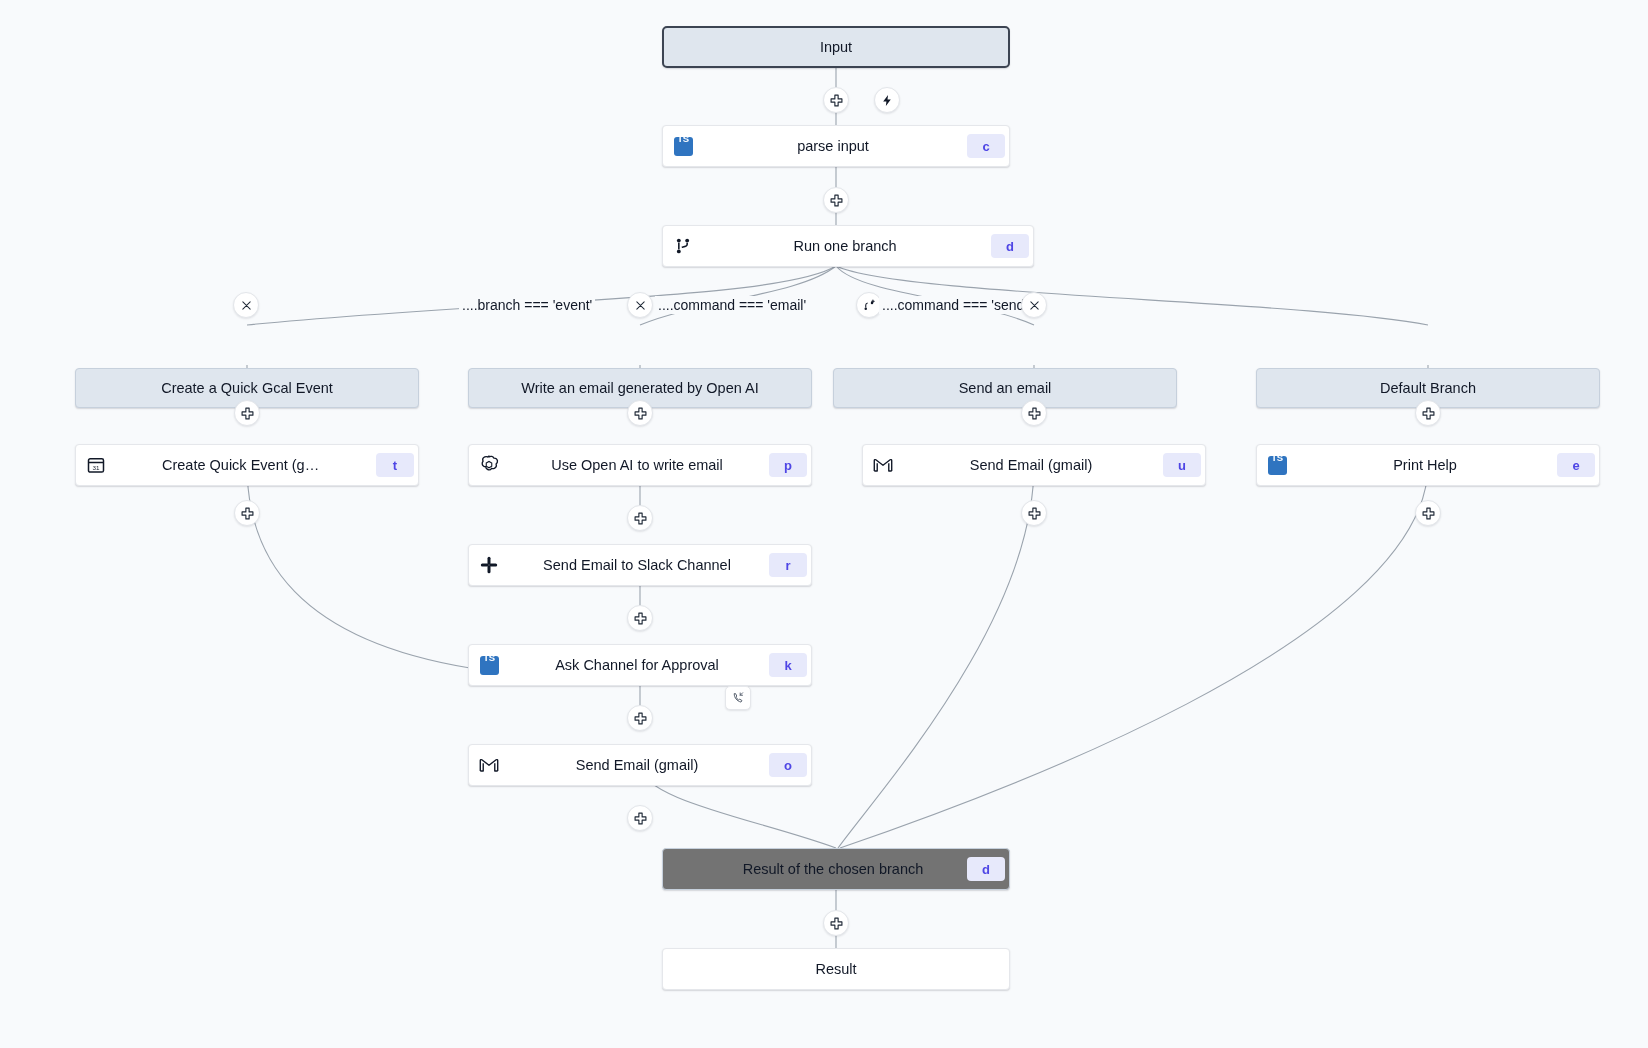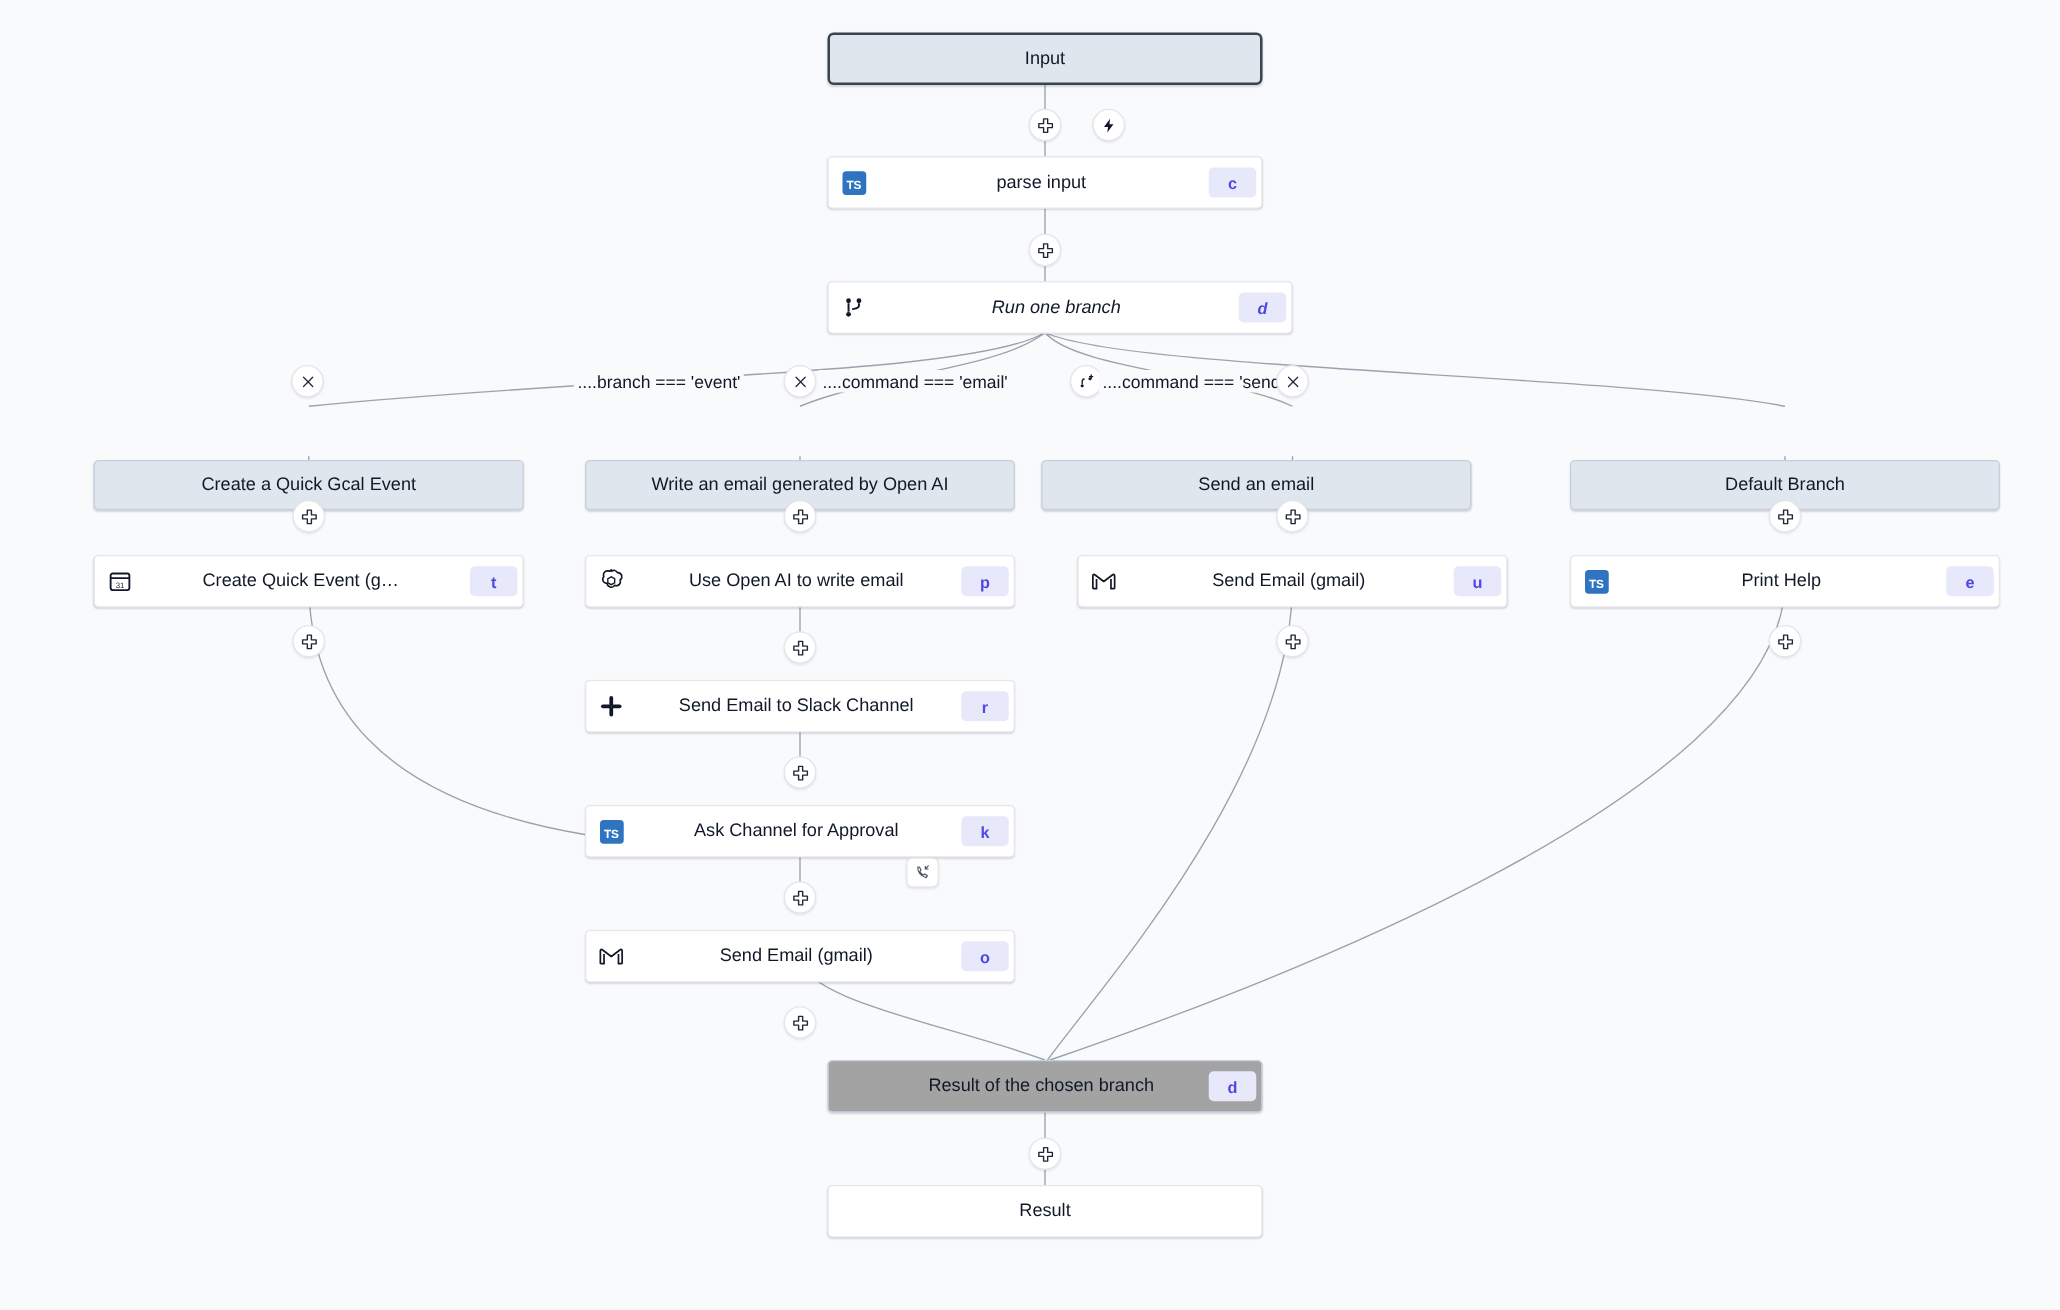--- a/index.html
+++ b/index.html
@@ -54,21 +54,21 @@
   .node .tail {
     width: 46px;
     display: flex;
     align-items: center;
     justify-content: center;
     flex: none;
   }
 
   
   .node.grey {
-    background: #a3a3a3;
+    background: #737373;
     border: 1px solid #c6d0dc;
   }
   .node.input-node {
     background: #dfe6ee;
     border: 2px solid #3c4452;
     border-radius: 5px;
   }
   .node.branch-head {
     background: #dfe6ee;
     border: 1px solid #c6d0dc;
@@ -137,21 +137,21 @@
     width: 19px; height: 19px;
     background: #2f74c0;
     border-radius: 3px;
     color: #fff;
     font-size: 9.5px;
     font-weight: 700;
     display: flex;
     align-items: flex-end;
     justify-content: center;
     line-height: 1;
-    padding-bottom: 2px;
+    padding-bottom: 12px;
     box-sizing: border-box;
     font-family: "Liberation Sans", sans-serif;
     letter-spacing: -0.3px;
   }
 </style>
 </head>
 <body>
 
 <div id="canvas">
 
@@ -216,21 +216,21 @@
       <span class="kbd">c</span>
     </div>
   </div>
 
   <div class="dot-btn" style="left:823px; top:187px;">
     <svg width="13" height="13" viewBox="0 0 24 24">
       <path d="M9 2h6v7h7v6h-7v7H9v-7H2V9h7z" fill="none" stroke="#1f2937" stroke-width="2.1" stroke-linejoin="round"></path>
     </svg>
   </div>
 
-  <div class="node" style="left:662px; top:225px; width:372px; height:42px;font-style:italic;">
+  <div class="node" style="left:662px; top:225px; width:372px; height:42px;">
     <div class="icon-slot">
       <svg width="20" height="20" viewBox="0 0 24 24">
         <circle cx="7" cy="5.5" r="2.3" fill="#111827"></circle>
         <circle cx="7" cy="18.5" r="2.3" fill="#111827"></circle>
         <circle cx="17" cy="5.5" r="2.3" fill="#111827"></circle>
         <path d="M7 8v8" stroke="#111827" stroke-width="1.9" fill="none"></path>
         <path d="M17 8v2c0 3-4 3-6.5 3.6" stroke="#111827" stroke-width="1.9" fill="none"></path>
       </svg>
     </div>
     <div class="label">Run one branch</div>

